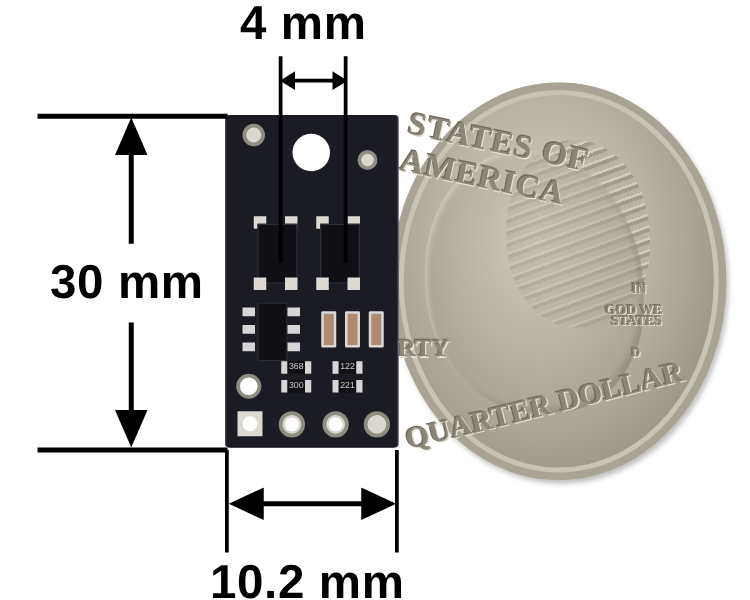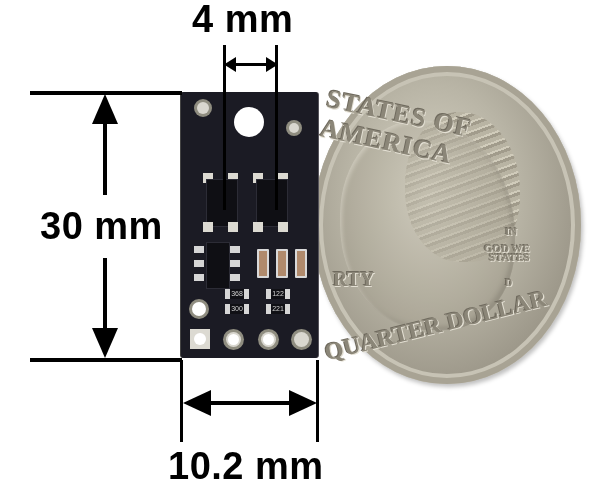--- a/index.html
+++ b/index.html
@@ -32,21 +32,21 @@
   .sqpad { position:absolute; background:#dcdad2; }
 </style>
 </head>
 <body>
 
 <div class="coin"></div>
 <div class="hair"></div>
 <div class="bust" style="opacity:0.55"></div>
 <div class="coin-text" style="left:330px; top:84px; font-size:26px; transform:rotate(12deg); transform-origin:left top; letter-spacing:1px;">STATES OF AMERICA</div>
 <div class="coin-text" style="left:322px; top:340px; font-size:24px; transform:rotate(-14deg); transform-origin:left top;">QUARTER DOLLAR</div>
-<div class="coin-text" style="left:318px; top:268px; font-size:20px;margin-left:15px;">RTY</div>
+<div class="coin-text" style="left:318px; top:268px; font-size:20px;">RTY</div>
 <div class="coin-text" style="left:505px; top:225px; font-size:11px;">IN</div>
 <div class="coin-text" style="left:484px; top:242px; font-size:11px;">GOD WE</div>
 <div class="coin-text" style="left:489px; top:251px; font-size:11px;">STATES</div>
 <div class="coin-text" style="left:505px; top:277px; font-size:10px;">D</div>
 
 <div class="pcb">
 
   <div class="pad" style="left:16px; top:10px; width:12px; height:12px;"></div>
   <div class="hole" style="left:53px; top:15px; width:30px; height:30px;"></div>
   <div class="pad" style="left:108px; top:31px; width:10px; height:10px;"></div>

